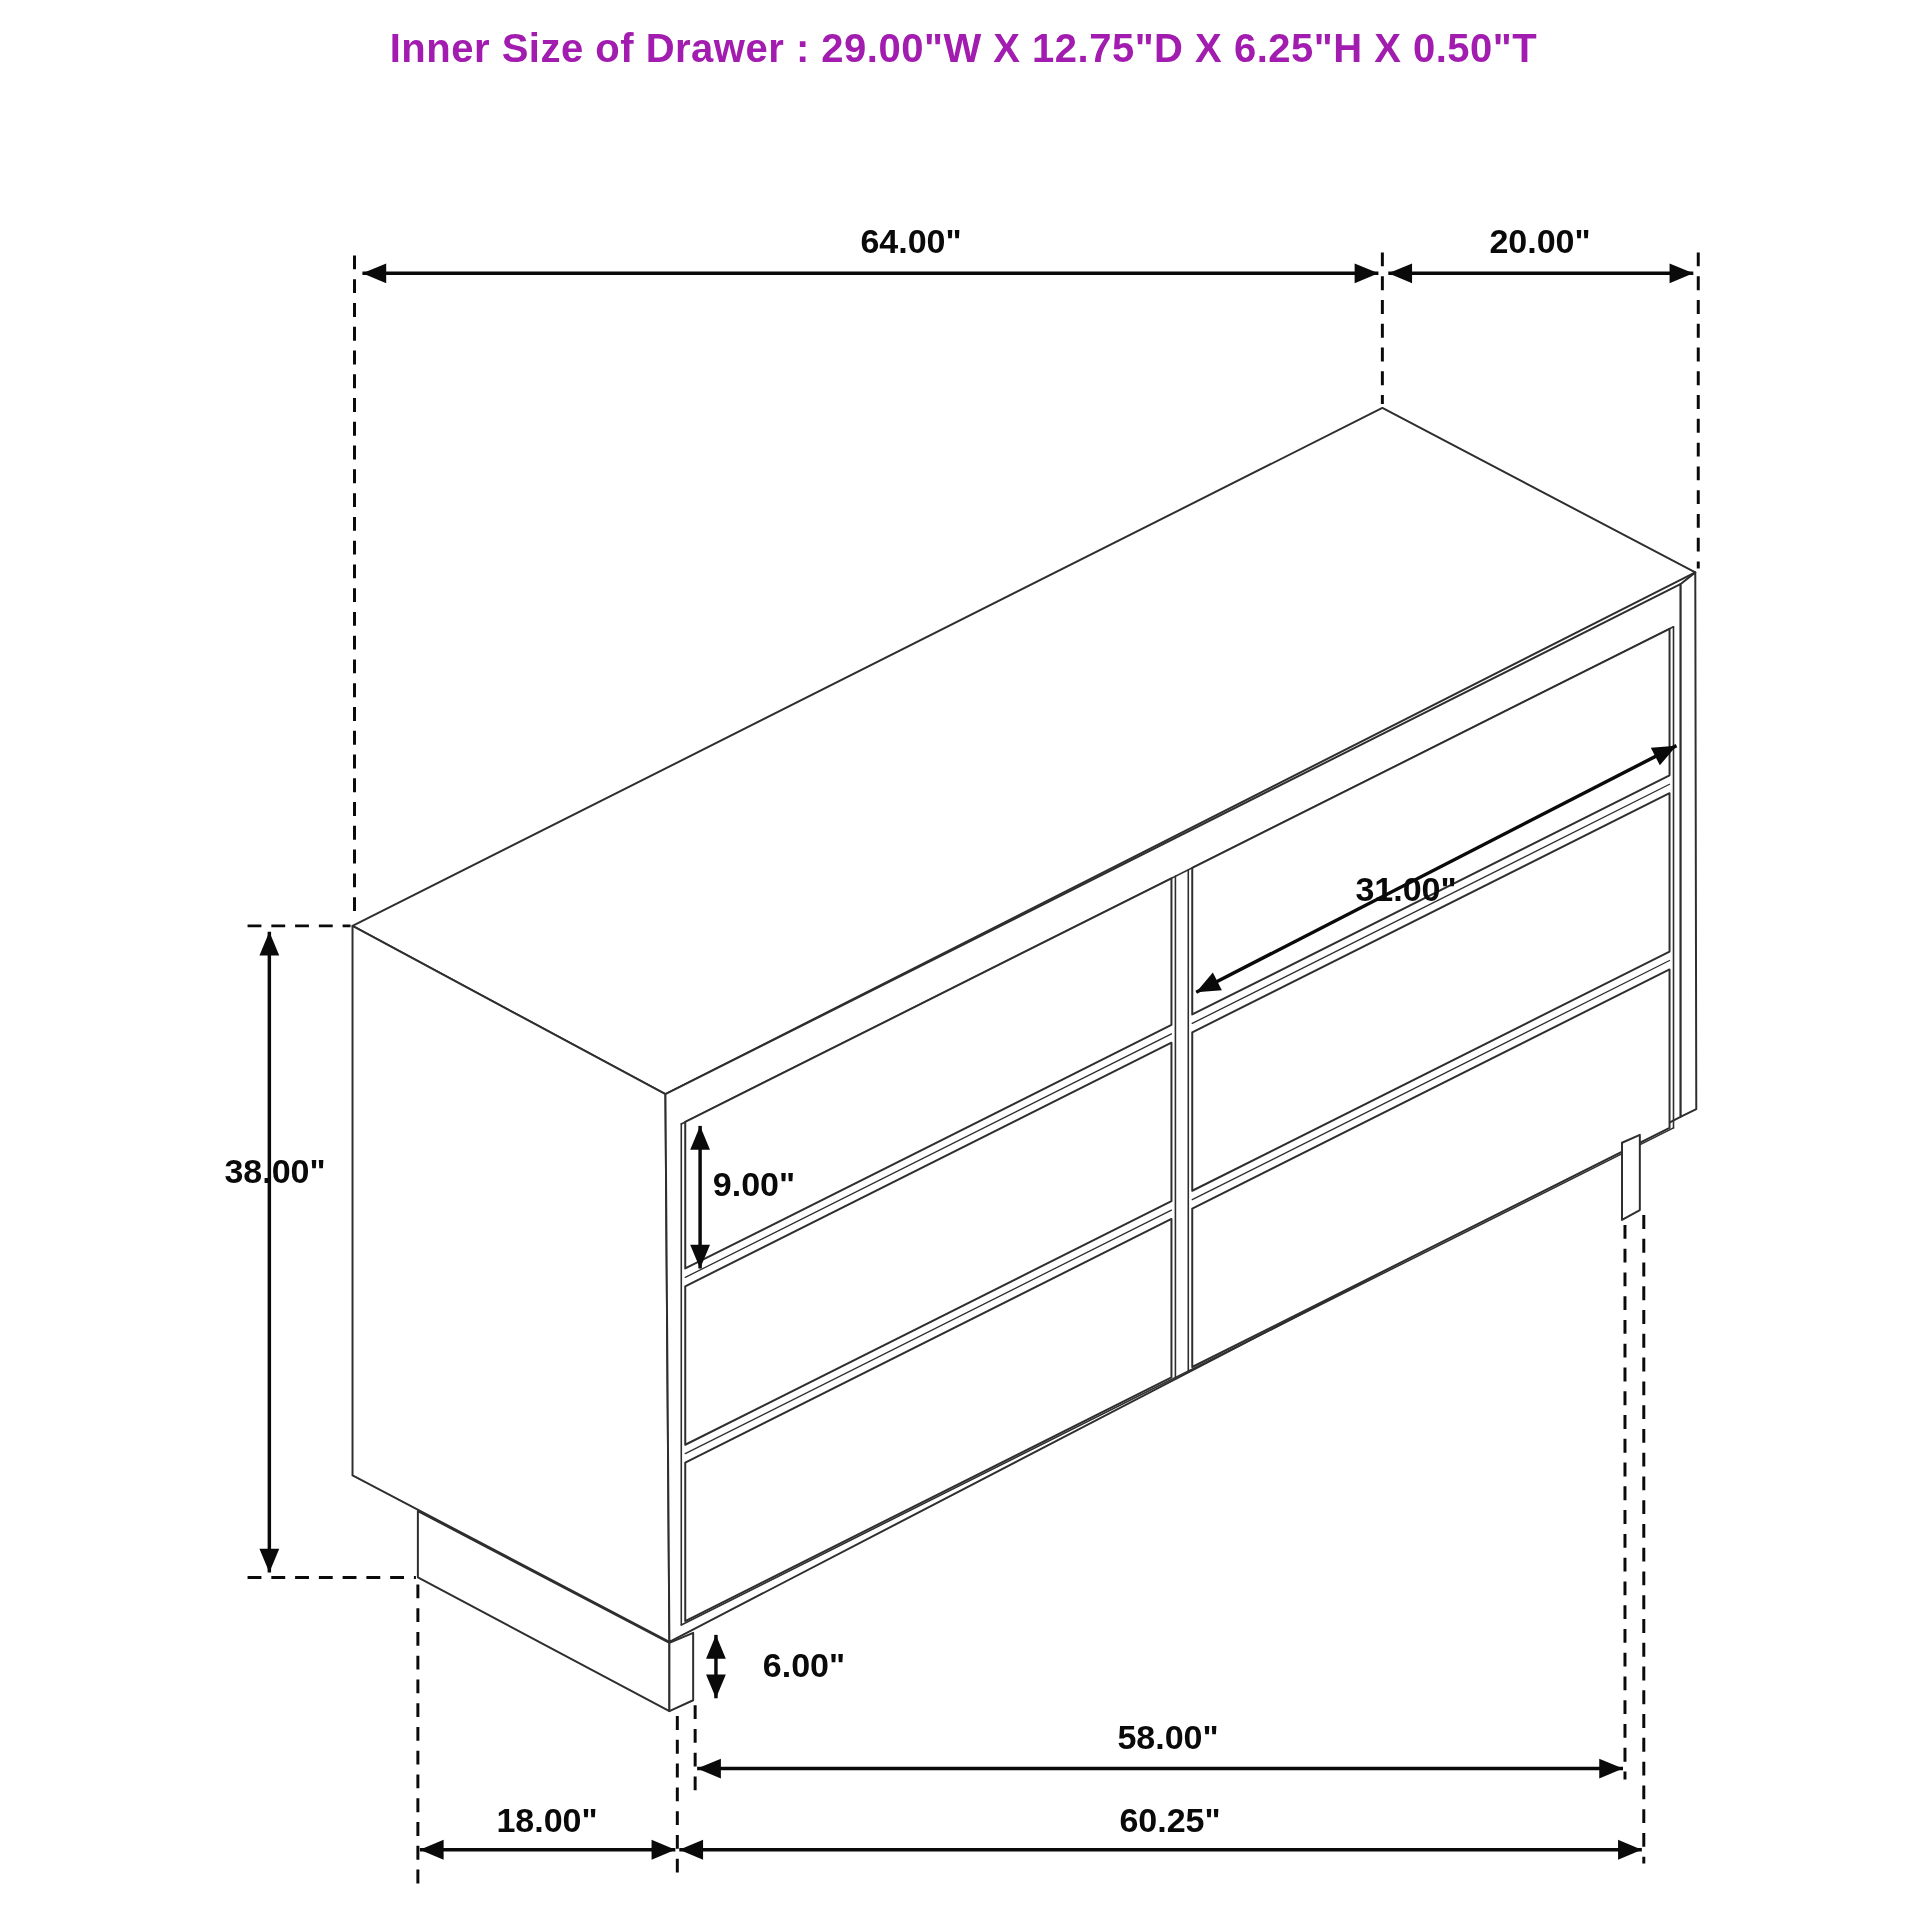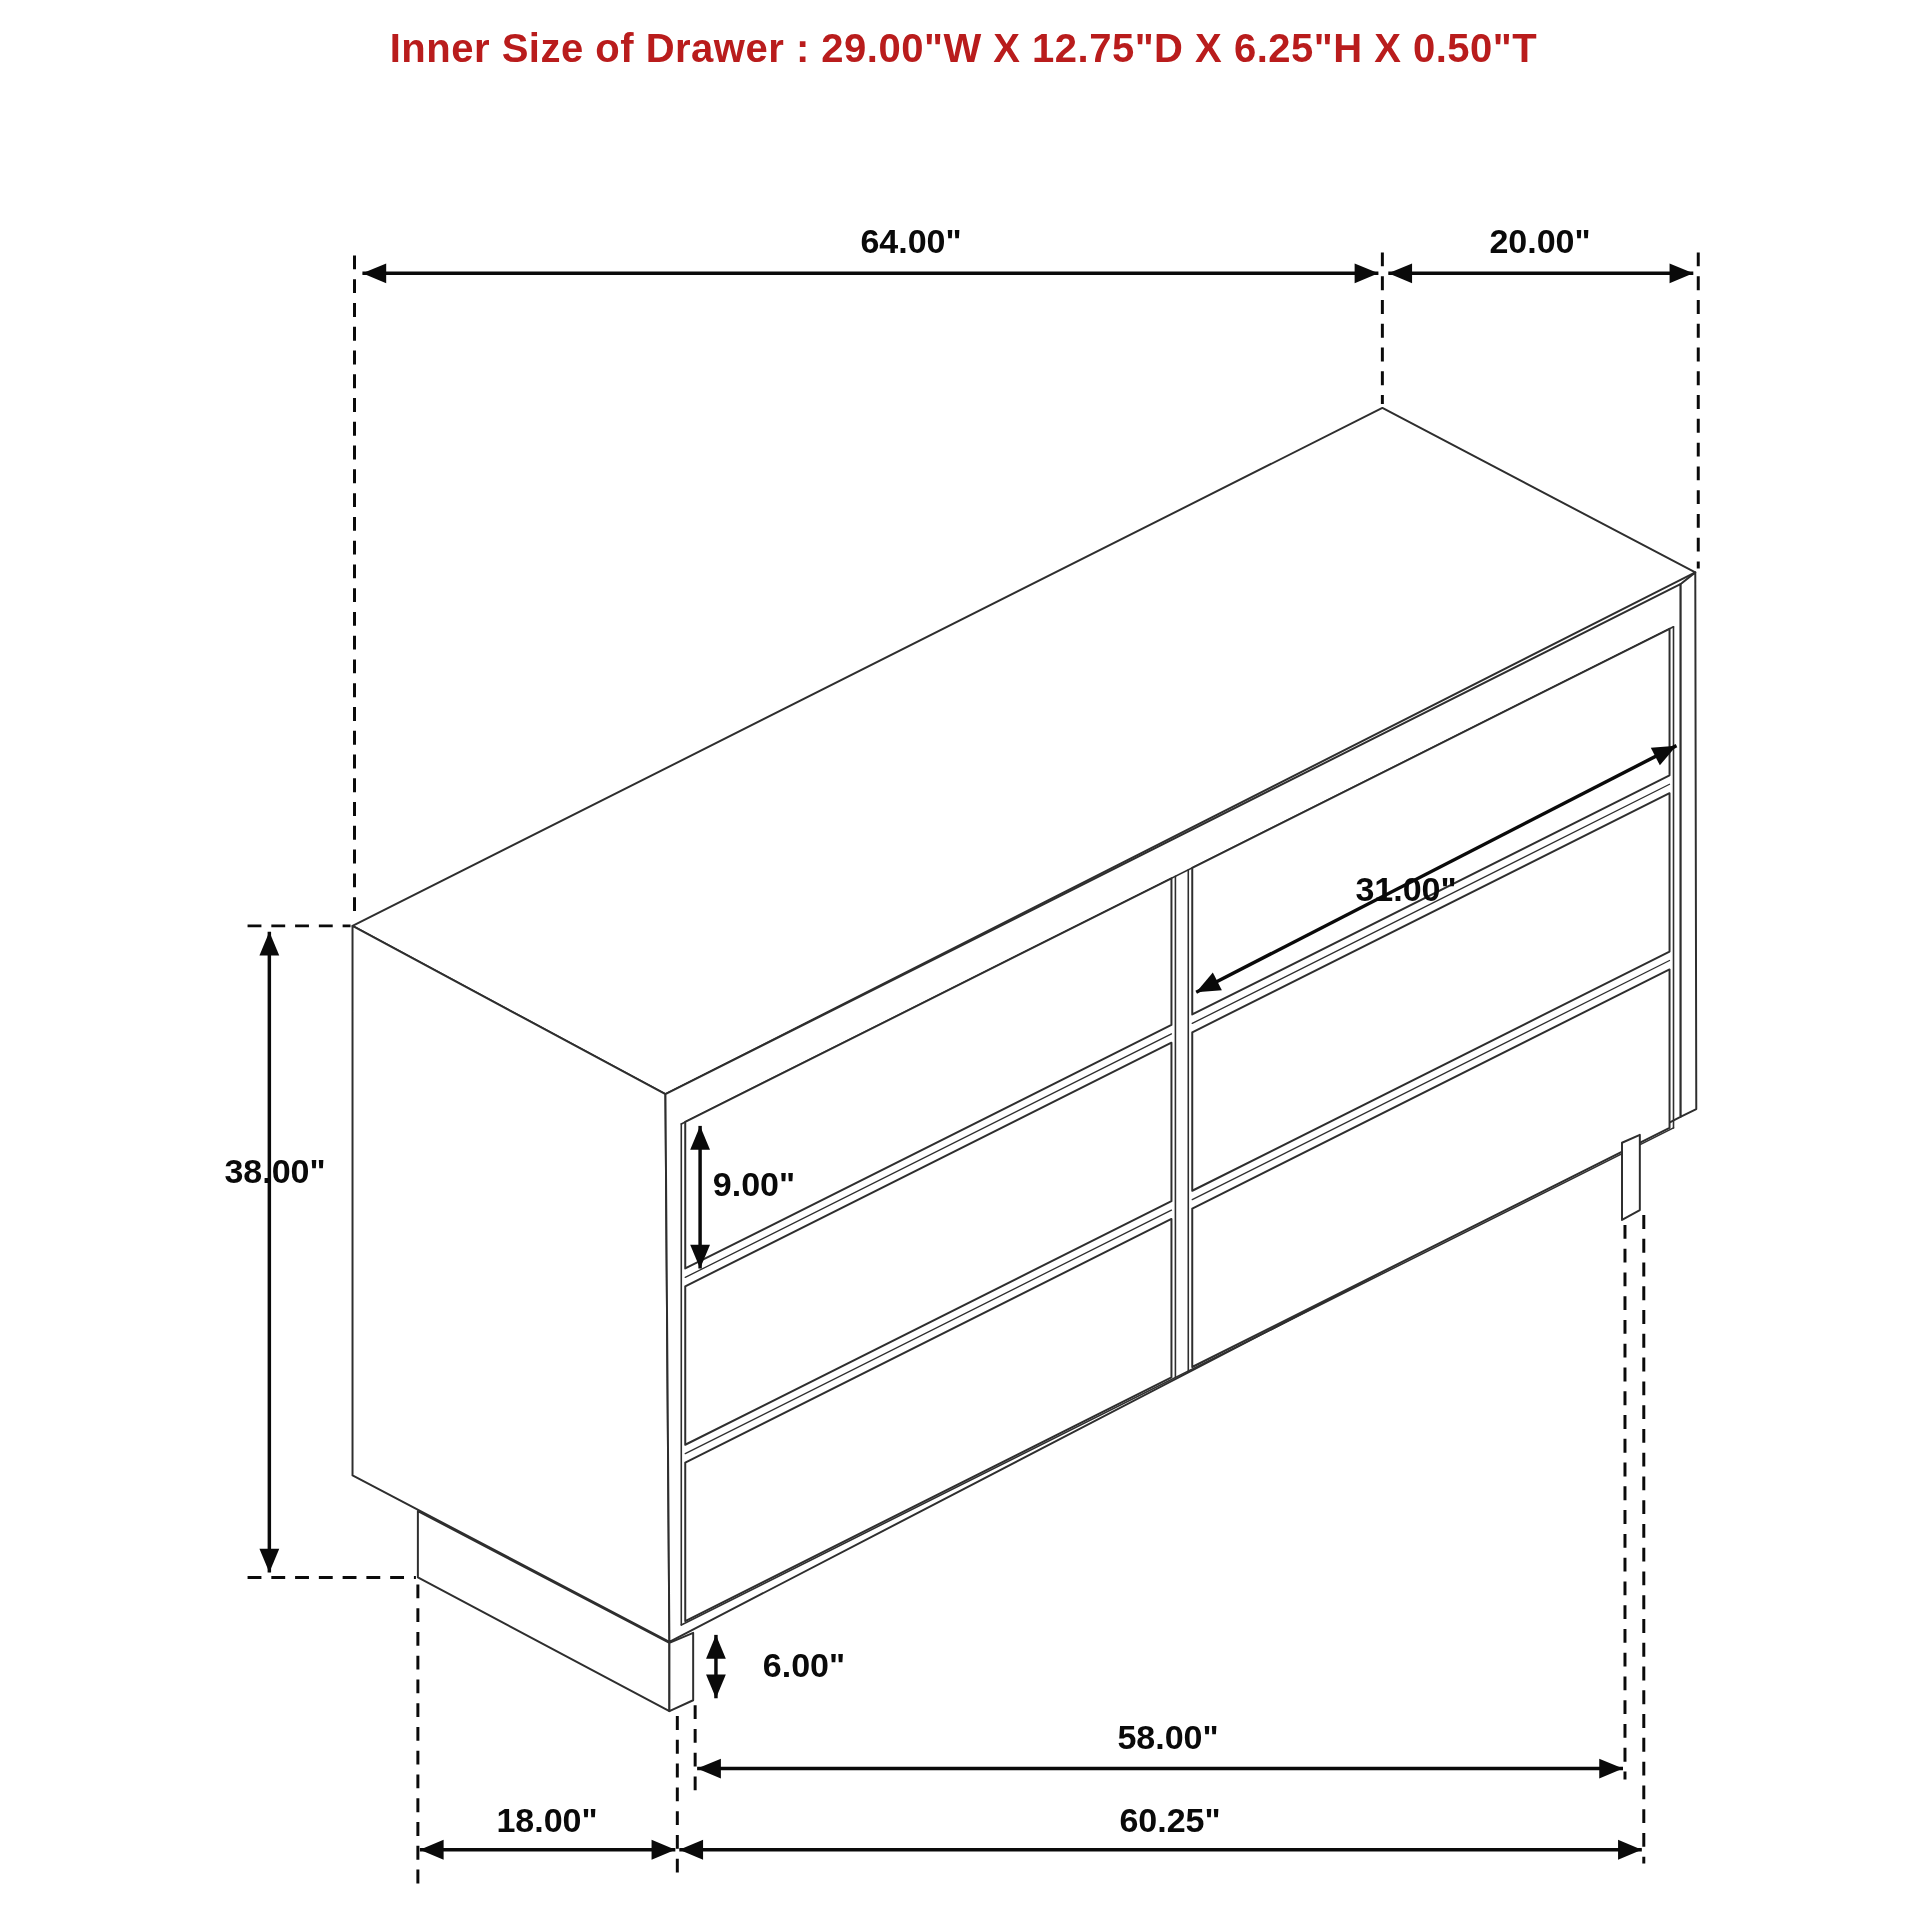--- a/index.html
+++ b/index.html
@@ -14,21 +14,21 @@
     background:var(--bg);
     font-family:"Liberation Sans",sans-serif;
     overflow:hidden;
   }
   .title{
     position:absolute;
     left:0;right:0;top:26px;
     text-align:center;
     font-size:40px;
     font-weight:700;
-    color:#b91c1c;
+    color:#a21caf;
     letter-spacing:0.5px;
   }
   svg#diagram{position:absolute;left:0;top:0;}
   .lbl{
     position:absolute;
     transform:translate(-50%,-50%);
     font-size:34px;
     font-weight:700;
     color:var(--dim);
     white-space:nowrap;

